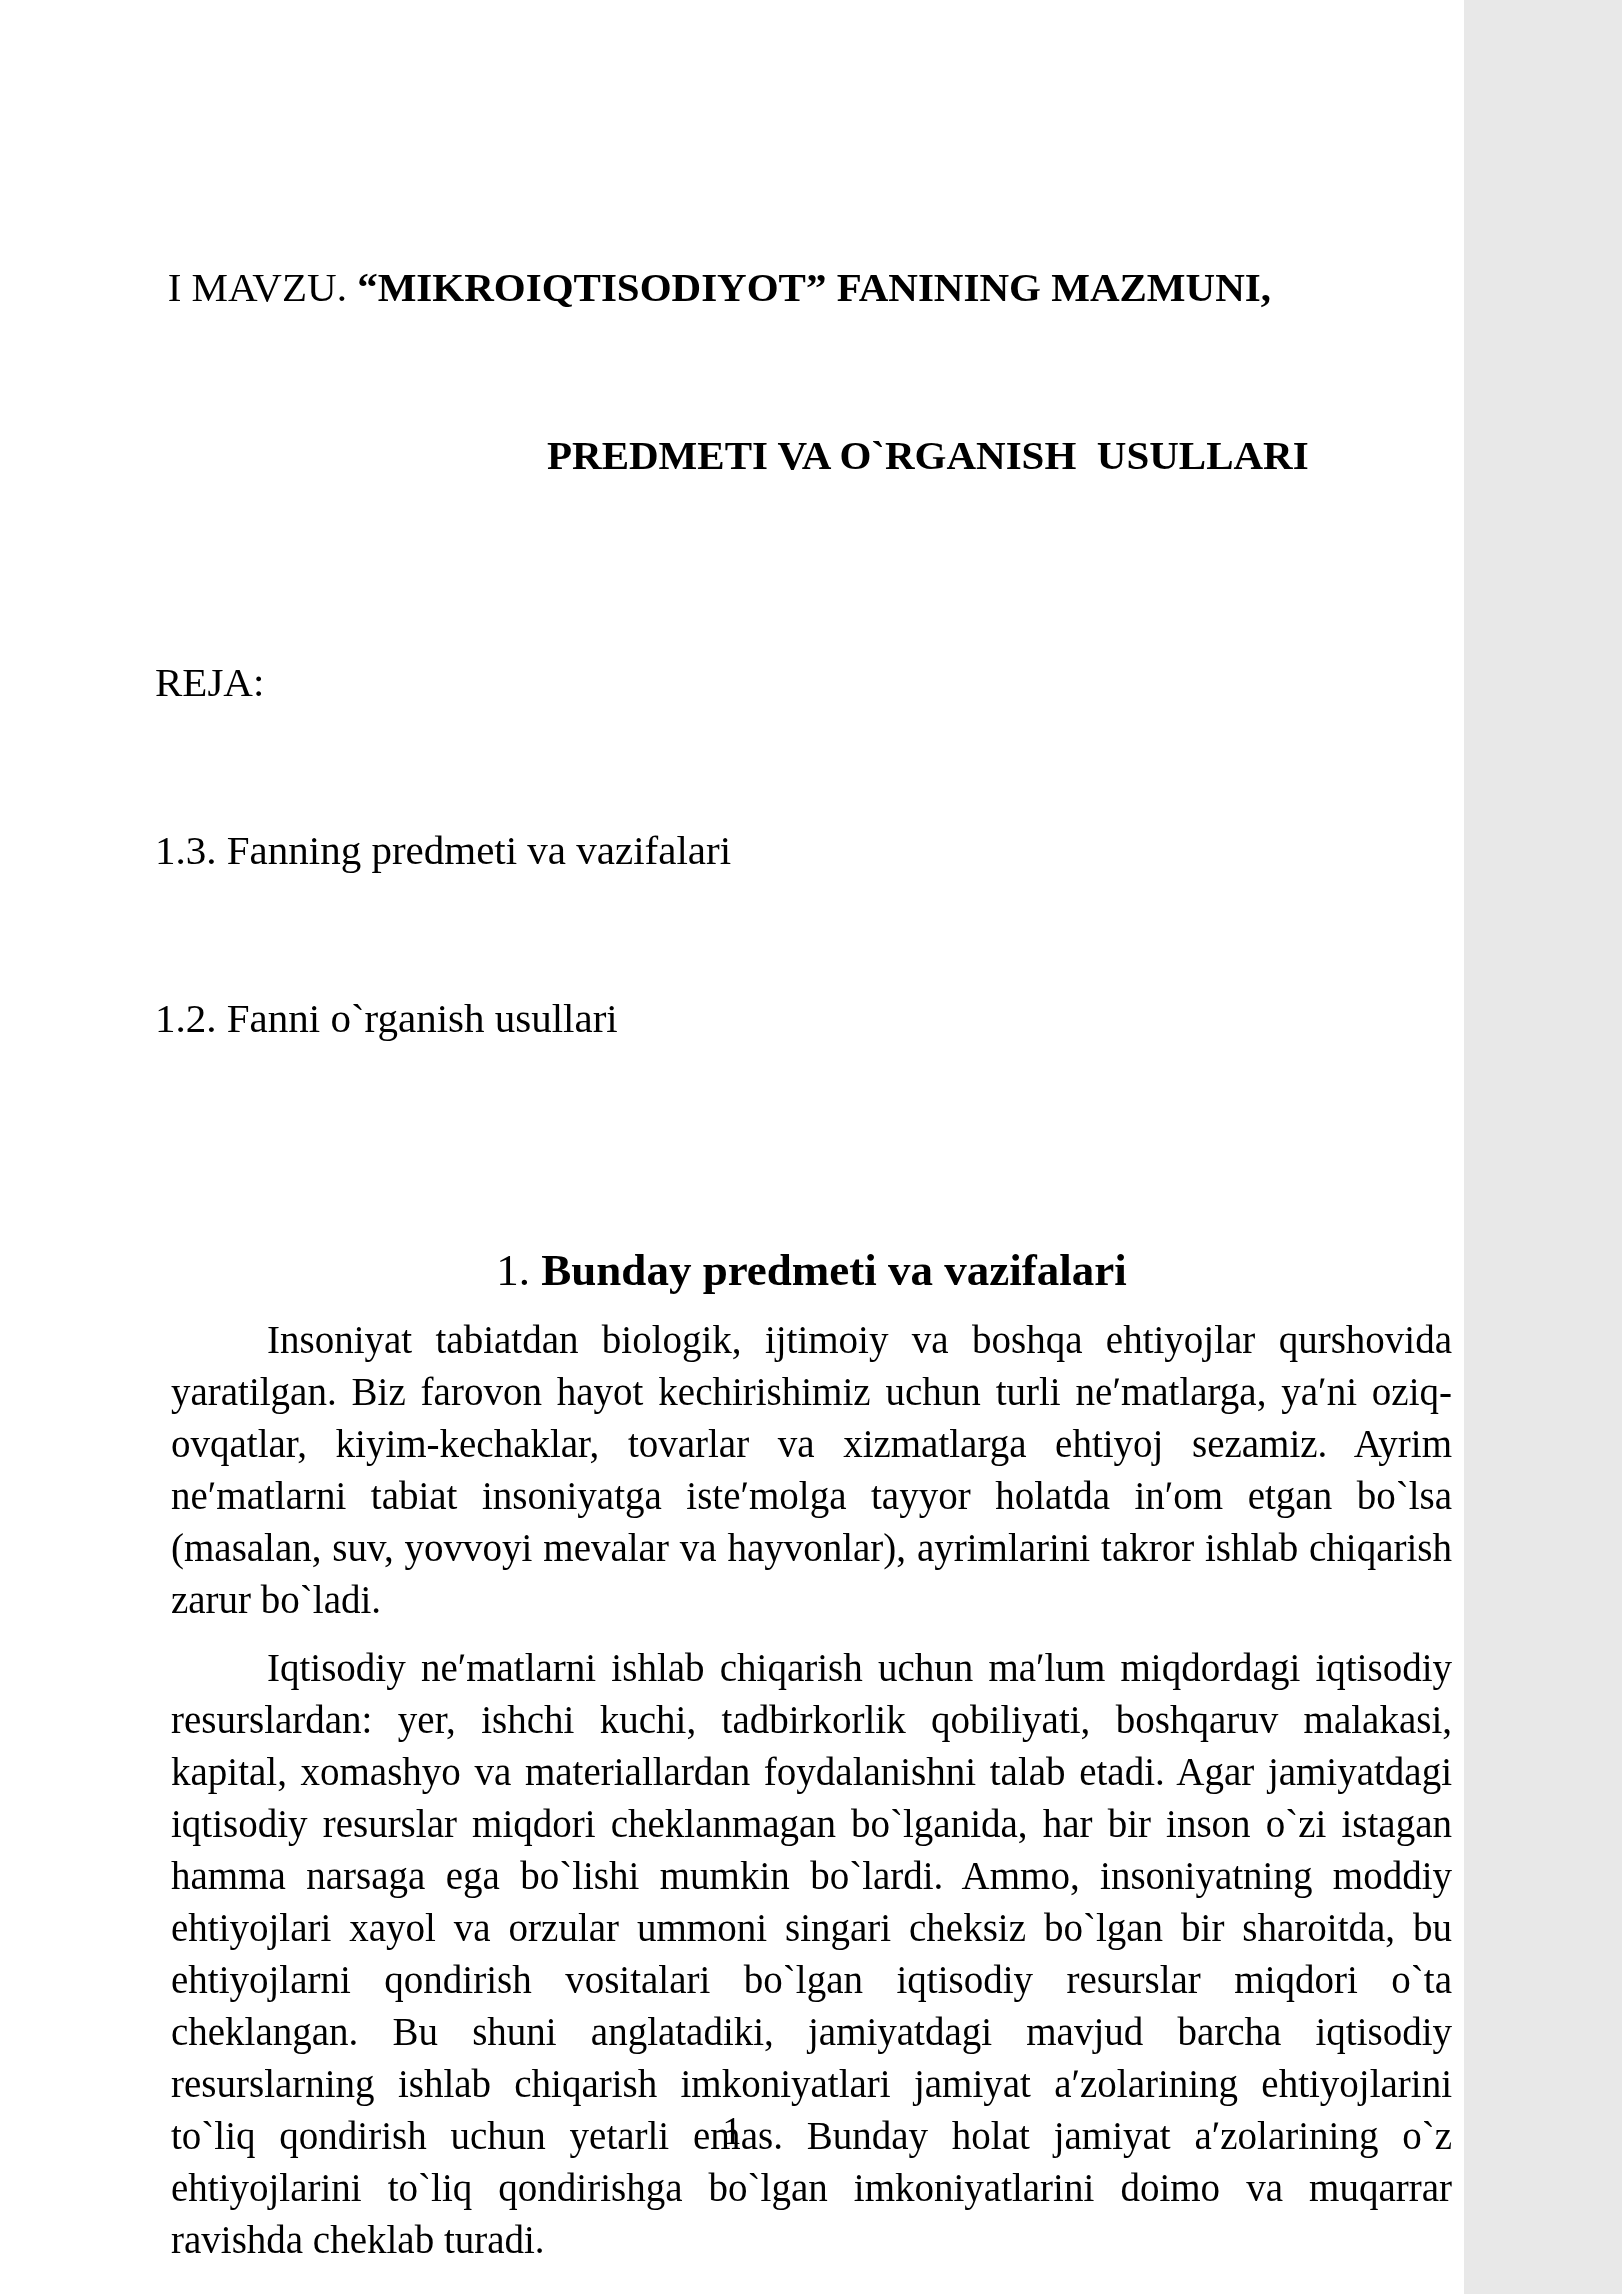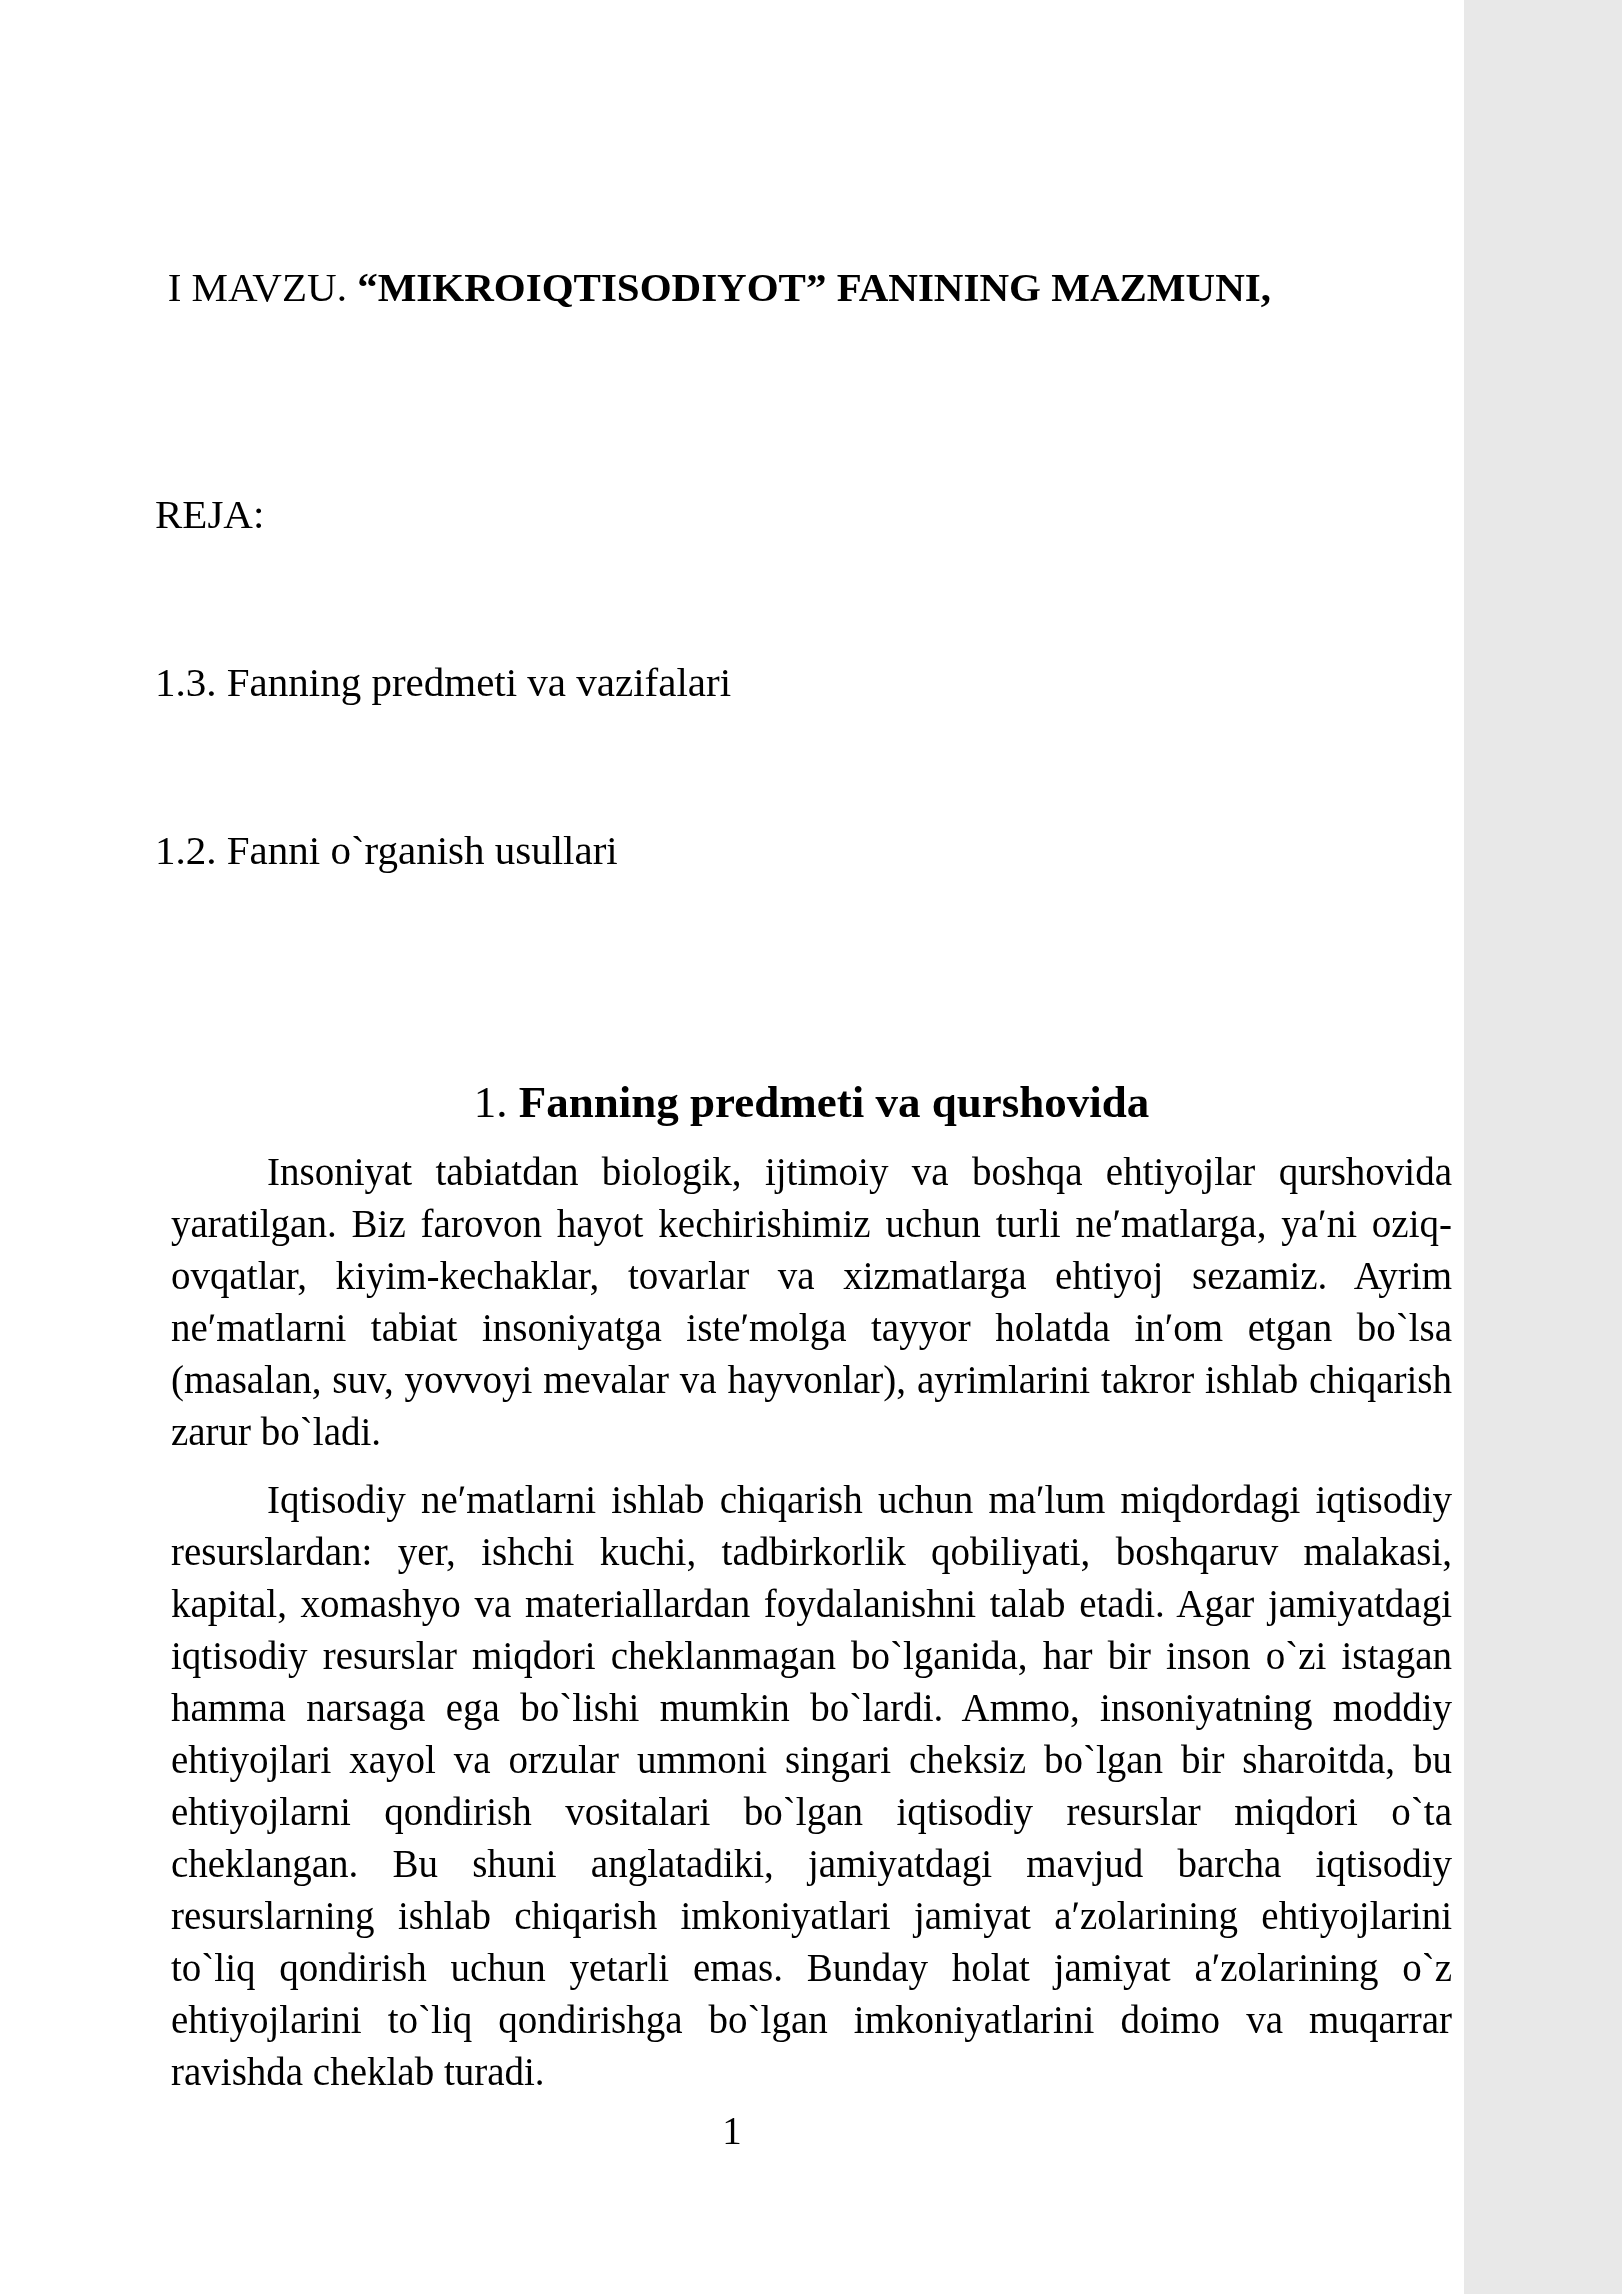--- a/index.html
+++ b/index.html
@@ -54,27 +54,28 @@
   }
 </style>
 </head>
 <body>
 
 <div class="page">
   <div class="column">
 
     <div class="top-block">
       <div class="title-line1"><span>I MAVZU. </span><span class="bold">“MIKROIQTISODIYOT” FANINING MAZMUNI,</span></div>
+      <div class="title-line2">PREDMETI VA O`RGANISH  USULLARI</div>
 
       <div class="plan-label">REJA:</div>
       <div>1.3. Fanning predmeti va vazifalari</div>
       <div>1.2. Fanni o`rganish usullari</div>
     </div>
 
-    <div class="section-heading"><span>1. </span><span class="bold">Fanning predmeti va qurshovida</span></div>
+    <div class="section-heading"><span>1. </span><span class="bold">Bunday predmeti va vazifalari</span></div>
 
     <div class="body-block">
       <p>Insoniyat tabiatdan biologik, ijtimoiy va boshqa ehtiyojlar qurshovida yaratilgan. Biz farovon hayot kechirishimiz uchun turli neʹmatlarga, yaʹni oziq-ovqatlar, kiyim-kechaklar, tovarlar va xizmatlarga ehtiyoj sezamiz. Ayrim neʹmatlarni tabiat insoniyatga isteʹmolga tayyor holatda inʹom etgan bo`lsa (masalan, suv, yovvoyi mevalar va hayvonlar), ayrimlarini takror ishlab chiqarish zarur bo`ladi.</p>
       <p>Iqtisodiy neʹmatlarni ishlab chiqarish uchun maʹlum miqdordagi iqtisodiy resurslardan: yer, ishchi kuchi, tadbirkorlik qobiliyati, boshqaruv malakasi, kapital, xomashyo va materiallardan foydalanishni talab etadi. Agar jamiyatdagi iqtisodiy resurslar miqdori cheklanmagan bo`lganida, har bir inson o`zi istagan hamma narsaga ega bo`lishi mumkin bo`lardi. Ammo, insoniyatning moddiy ehtiyojlari xayol va orzular ummoni singari cheksiz bo`lgan bir sharoitda, bu ehtiyojlarni qondirish vositalari bo`lgan iqtisodiy resurslar miqdori o`ta cheklangan. Bu shuni anglatadiki, jamiyatdagi mavjud barcha iqtisodiy resurslarning ishlab chiqarish imkoniyatlari jamiyat aʹzolarining ehtiyojlarini to`liq qondirish uchun yetarli emas. Bunday holat jamiyat aʹzolarining o`z ehtiyojlarini to`liq qondirishga bo`lgan imkoniyatlarini doimo va muqarrar ravishda cheklab turadi.</p>
 
     </div>
   </div>
 
   <div class="page-number">1</div>
 </div>

